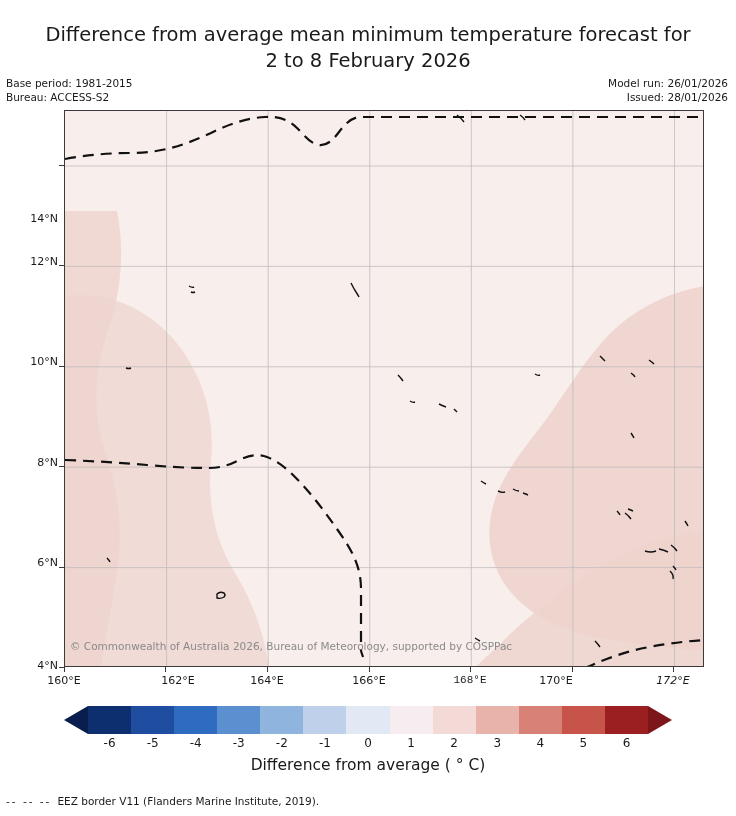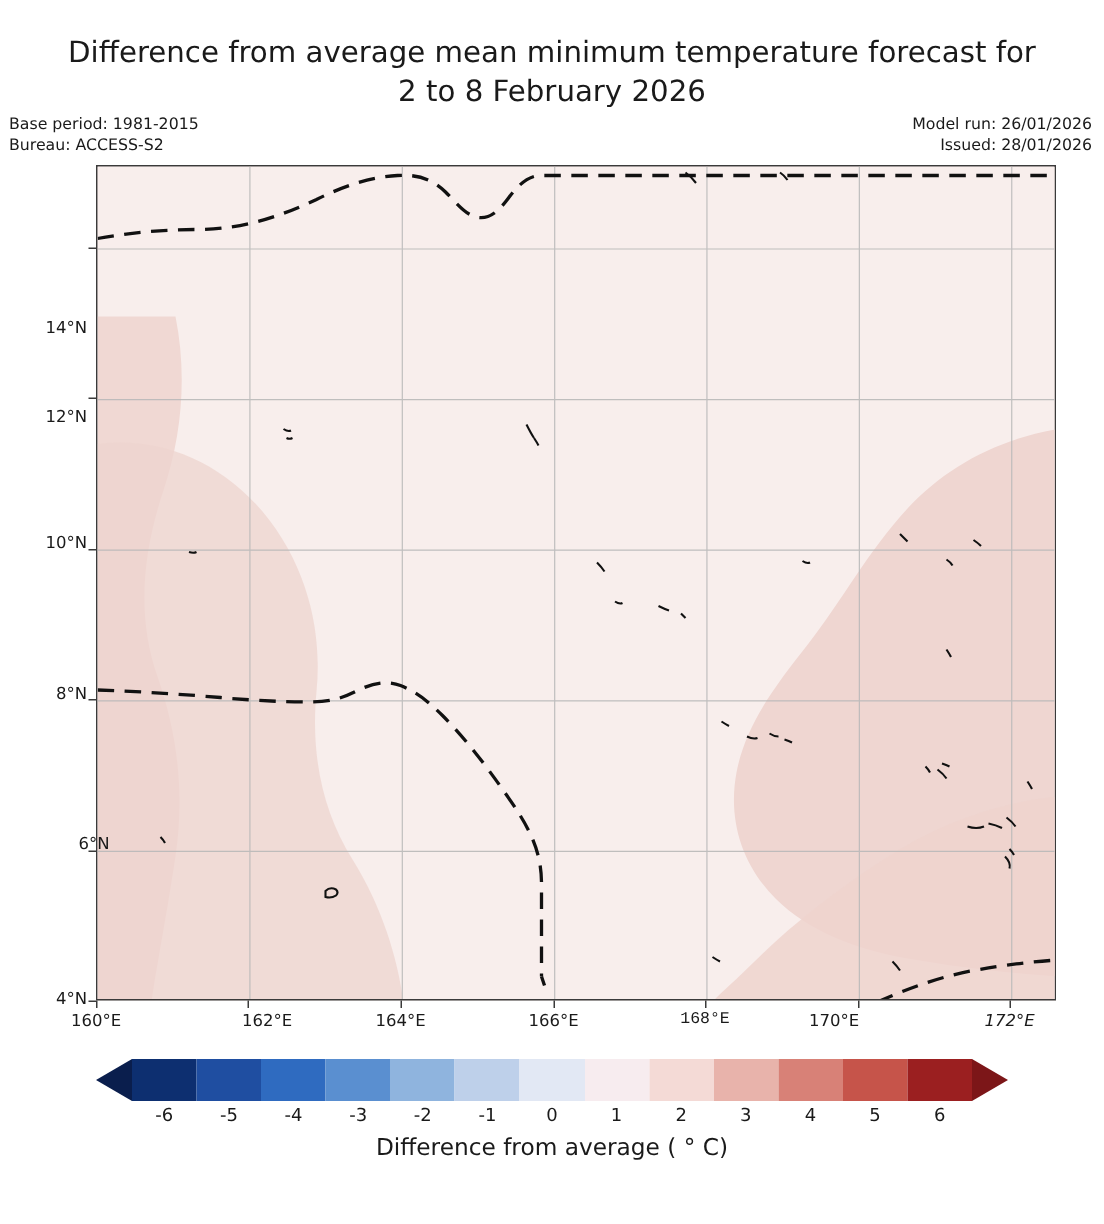--- a/index.html
+++ b/index.html
@@ -232,26 +232,27 @@
         <path d="M566,322 q2,3 3,5"></path>
         <path d="M608,455 q2,2 3,4"></path>
         <path d="M530,530 q3,3 5,6"></path>
         <path d="M620,410 q2,3 3,5"></path>
         <path d="M410,527 q3,2 5,3"></path>
         <path d="M389,298 q2,2 3,3"></path>
       </g>
     </svg>
 
   </div>
+  <div class="copyright">© Commonwealth of Australia 2026, Bureau of Meteorology, supported by COSPPac</div>
 
   <div class="ylabel" style="left:2px; top:172px;margin-top:40px;">14°N</div>
-  <div class="ylabel" style="left:2px; top:255px;margin-top:16px;">12°N</div>
+  <div class="ylabel" style="left:2px; top:255px;">12°N</div>
   <div class="ylabel" style="left:2px; top:355px;">10°N</div>
   <div class="ylabel" style="left:2px; top:456px;">8°N</div>
-  <div class="ylabel" style="left:17px; top:556px;">6°N</div>
+  <div class="ylabel" style="left:2px; top:556px;">6°N</div>
   <div class="ylabel" style="left:2px; top:659px;">4°N</div>
 
   <div class="tickmark" style="left:59px; top:165px; width:5px; height:1px;"></div>
   <div class="tickmark" style="left:59px; top:265px; width:5px; height:1px;"></div>
   <div class="tickmark" style="left:59px; top:366px; width:5px; height:1px;"></div>
   <div class="tickmark" style="left:59px; top:466px; width:5px; height:1px;"></div>
   <div class="tickmark" style="left:59px; top:567px; width:5px; height:1px;"></div>
   <div class="tickmark" style="left:59px; top:667px; width:5px; height:1px;"></div>
 
   <div class="tickmark" style="left:64px; top:667px; width:1px; height:5px;"></div>
@@ -302,14 +303,17 @@
         <span style="left: 375.154px;">2</span>
         <span style="left: 418.231px;">3</span>
         <span style="left: 461.308px;">4</span>
         <span style="left: 504.385px;">5</span>
         <span style="left: 547.462px;">6</span>
       </div>
   </div>
 
   <div class="cbar-title">Difference from average ( ° C)</div>
 
+  <div class="footer">
+    <span class="dashes">--  --   --</span><span>EEZ border V11 (Flanders Marine Institute, 2019).</span>
+  </div>
 
 </div>
 
 </body></html>

